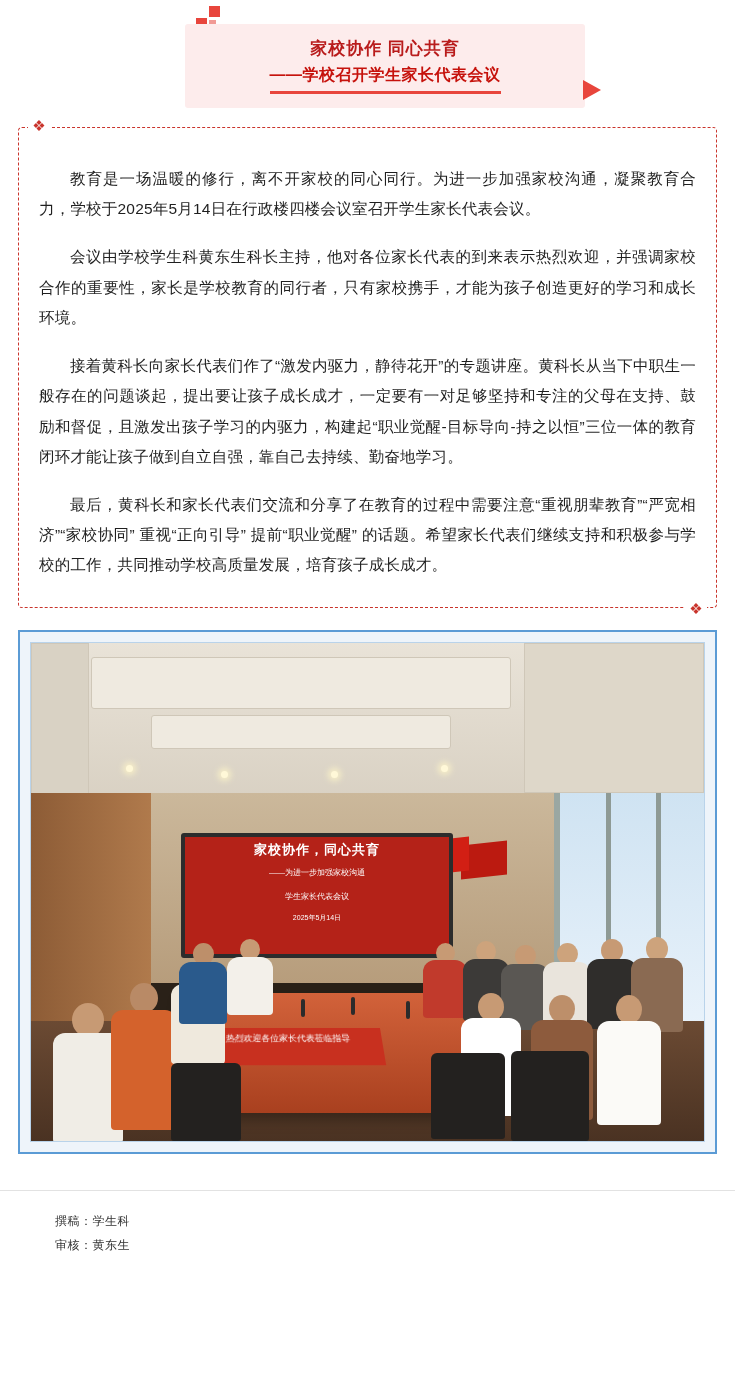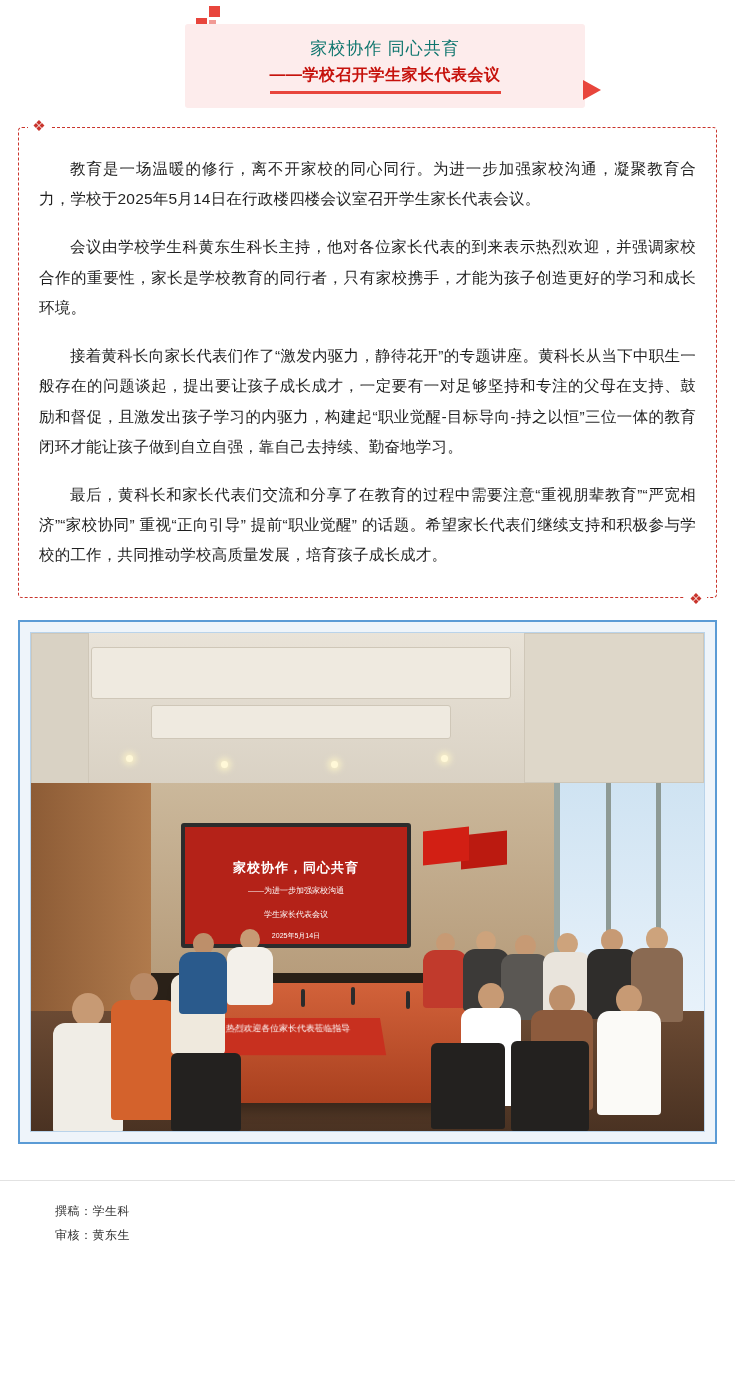--- a/index.html
+++ b/index.html
@@ -33,23 +33,23 @@
     content: "";
     position: absolute;
     right: -16px;
     bottom: 8px;
     width: 0; height: 0;
     border-top: 10px solid transparent;
     border-bottom: 10px solid transparent;
     border-left: 18px solid #e8453c;
   }
   .header-title {
-    color: #0f766e;
+    color: #b91c1c;
     font-size: 17px;
-    font-weight: normal;
+    font-weight: bold;
     letter-spacing: 1px;
     line-height: 1.55;
     text-align: center;
   }
   .header-subtitle {
     color: #c6120c;
     font-size: 16px;
     font-weight: bold;
     letter-spacing: 0.5px;
     line-height: 1.6;
@@ -74,21 +74,21 @@
   .deco-squares i.s3 { width: 7px;  height: 7px;  left: 13px; top: 14px; background:#f19a95;}
 
   
   .article-wrap {
     margin: 12px 18px 0 18px;
     position: relative;
   }
   .article-box {
     border: 1px dashed #c9342c;
     border-radius: 4px;
-    padding: 26px 20px 26px 20px;
+    padding: 36px 20px 26px 20px;
     background: #fff;
   }
   .corner {
     position: absolute;
     width: 22px; height: 14px;
     color: #c9342c;
     font-size: 15px;
     line-height: 14px;
     background: #fff;
     text-align: center;
@@ -148,23 +148,23 @@
     background: linear-gradient(90deg,#8d5c36,#b07a4c);
   }
   .window {
     position:absolute; right:0; top:150px; width:150px; height:250px;
     background: linear-gradient(#cfe3f2,#eaf3fb);
     border-left:6px solid #9aa7a2;
   }
   .window .mullion { position:absolute; top:0; bottom:0; width:5px; background:#8e9a95; }
   .window .sill { position:absolute; left:0; right:0; bottom:0; height:10px; background:#7d8c86; }
   .screen {
-    position:absolute; left:150px; top:190px; width:230px; height:125px;
+    position:absolute; left:150px; top:190px; width:272px; height:125px;
     background:#b42218; border:4px solid #2c2c2c; border-radius:3px;
-    color:#fff; text-align:center; padding-top:32px;
+    color:#fff; text-align:center; padding-top:4px;
   }
   .screen .s-title { font-size:13px; font-weight:bold; letter-spacing:1px; }
   .screen .s-sub  { font-size:8px; margin-top:8px; line-height:1.5; }
   .screen .s-date { font-size:7px; margin-top:10px; }
   .flag {
     position:absolute; width:46px; height:34px; background:#d21f14;
   }
   .flag.f1 { left:392px; top:196px; transform:skewY(-6deg); }
   .flag.f2 { left:430px; top:200px; transform:skewY(-6deg); background:#bb1a10;}
   .table {

